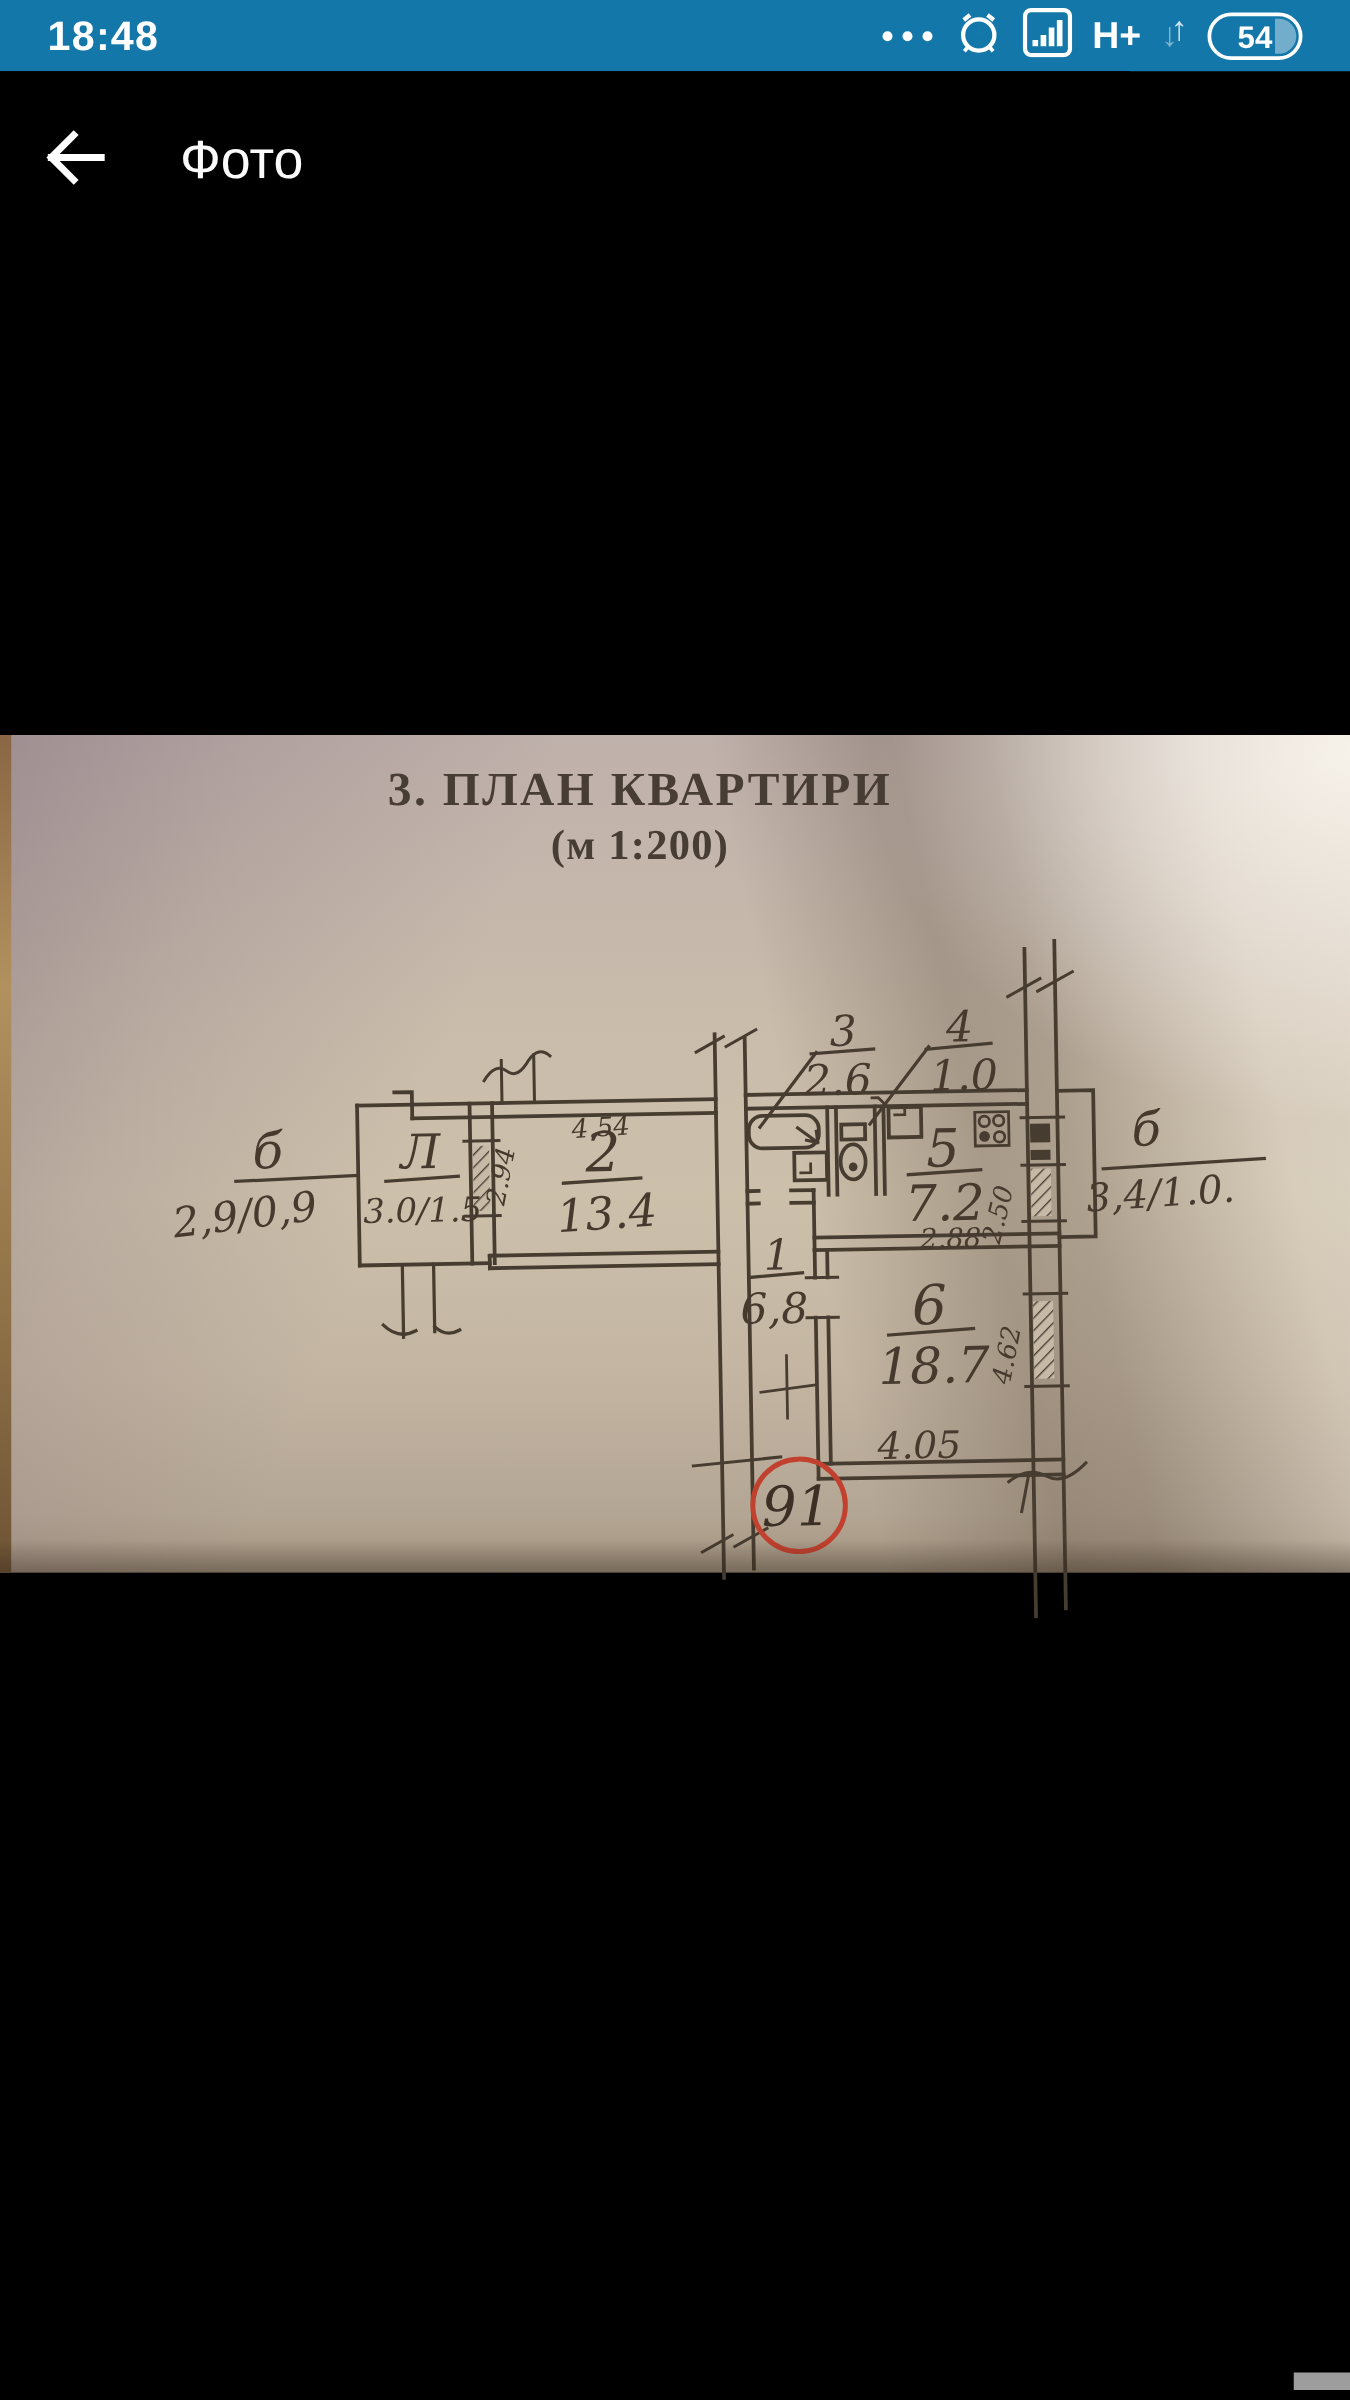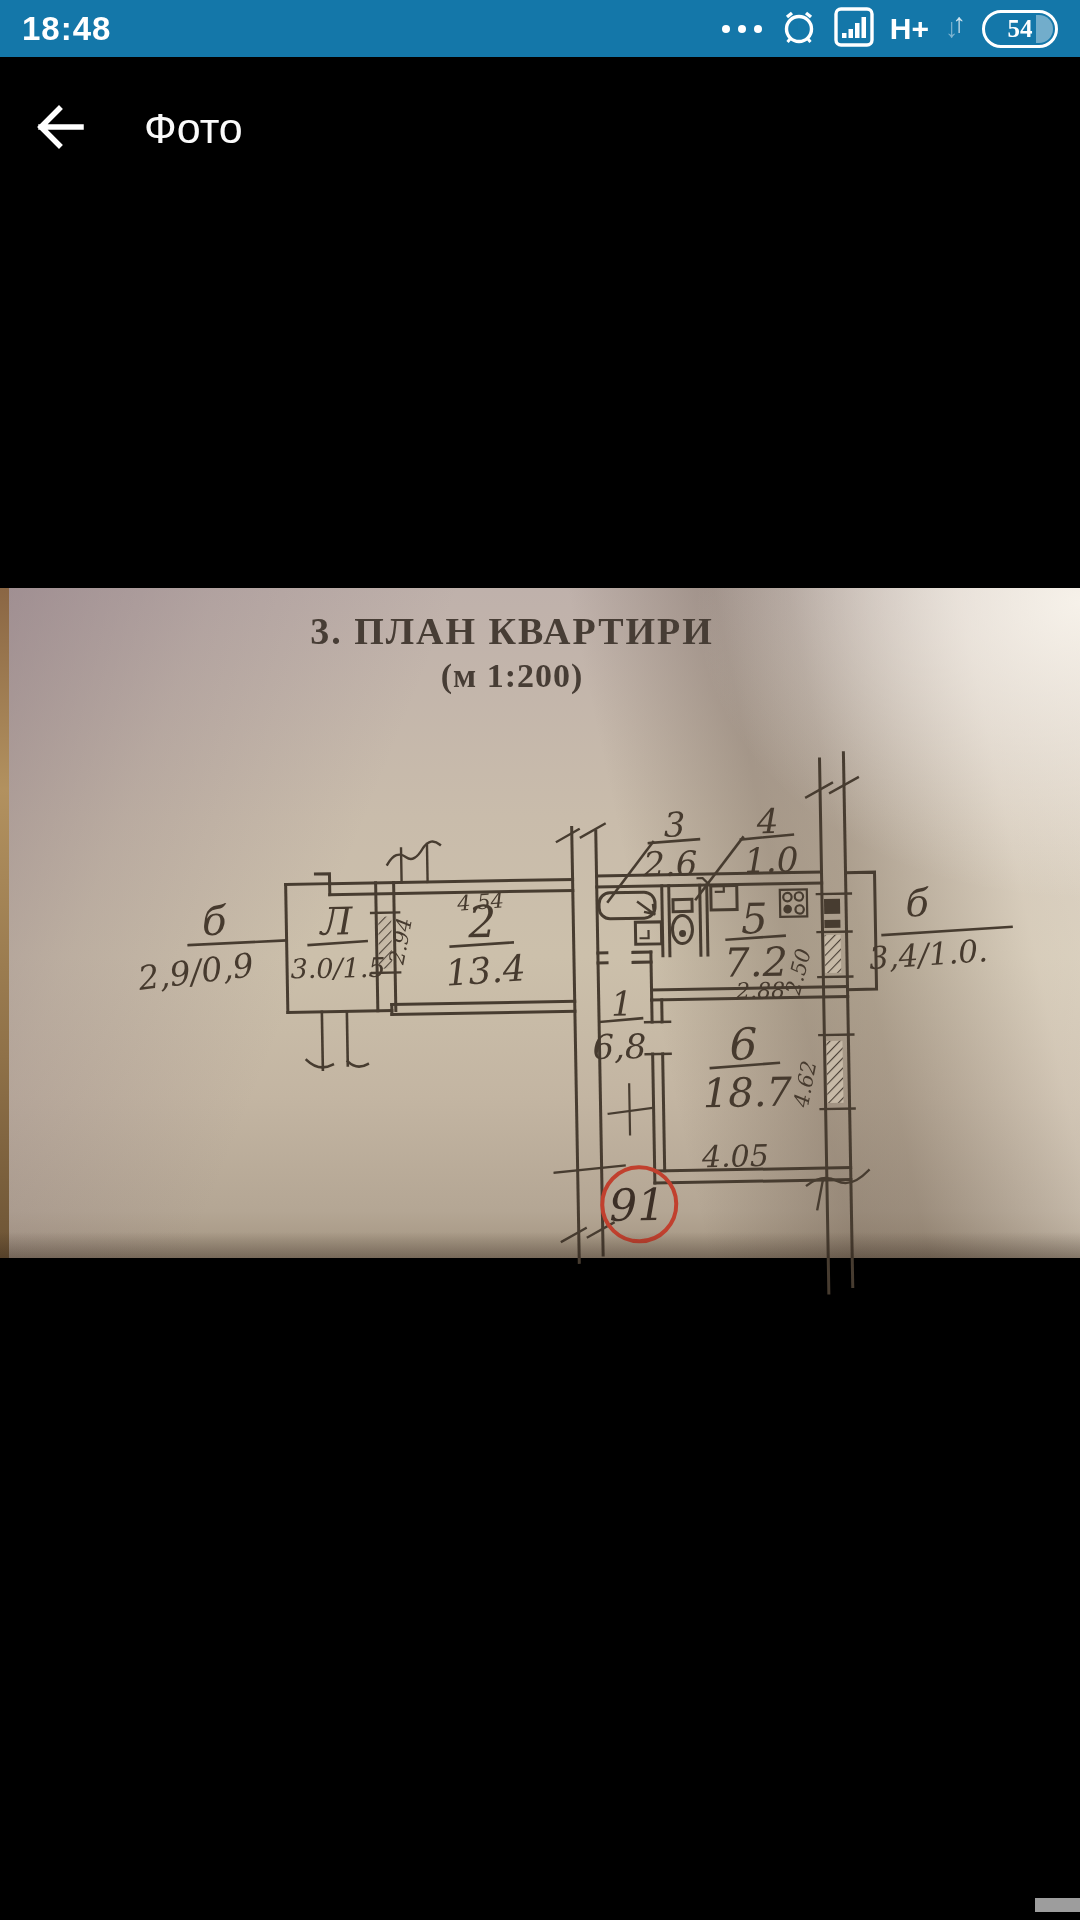--- a/index.html
+++ b/index.html
@@ -1,30 +1,30 @@
 <!DOCTYPE html>
 <html><head>
 <meta charset="utf-8">
 <style>
   html,body{margin:0;padding:0;background:#000;}
   body{width:1080px;height:1920px;position:relative;overflow:hidden;font-family:"Liberation Sans",sans-serif;}
 
   
   .statusbar{position:absolute;top:0;left:0;width:1080px;height:57px;background:#1477a9;
-    display:flex;align-items:center;justify-content:space-between;padding:0 22px;box-sizing:border-box;}
+    display:flex;align-items:center;justify-content:space-between;padding:0 38px;box-sizing:border-box;}
   .sb-time{color:#fff;font-size:33px;font-weight:bold;letter-spacing:1px;}
   .sb-right{display:flex;align-items:center;gap:16px;}
   .sb-dots{display:flex;gap:8px;margin-right:2px;}
   .sb-dots i{width:8px;height:8px;border-radius:50%;background:#fff;display:block;}
   .sb-net{color:#fff;font-size:30px;font-weight:bold;}
   .sb-arrows{display:flex;align-items:center;font-size:27px;line-height:1;}
   .sb-arrows .dn{color:rgba(255,255,255,.45);}
   .sb-arrows .up{color:rgba(255,255,255,.8);margin-left:-6px;margin-top:-10px;}
   .battery{position:relative;width:76px;height:38px;border:3px solid #fff;border-radius:20px;
-    display:flex;align-items:center;justify-content:center;box-sizing:border-box;overflow:hidden;font-family:Liberation Serif, serif;}
+    display:flex;align-items:flex-end;justify-content:center;box-sizing:border-box;overflow:hidden;}
   .battery .lvl{position:absolute;top:2px;bottom:2px;right:2px;width:24%;background:rgba(255,255,255,.4);
     border-radius:0 14px 14px 0;}
   .battery .pct{position:relative;color:#fff;font-size:25px;font-weight:bold;z-index:1;}
 
   
   .appbar{position:absolute;top:57px;left:0;width:904px;height:143px;background:#000;
     display:flex;align-items:center;}
   .back-btn{width:120px;height:100%;display:flex;align-items:center;justify-content:center;cursor:pointer;}
   .appbar-title{color:#fafafa;font-size:43px;font-weight:400;margin-left:24px;}
 

